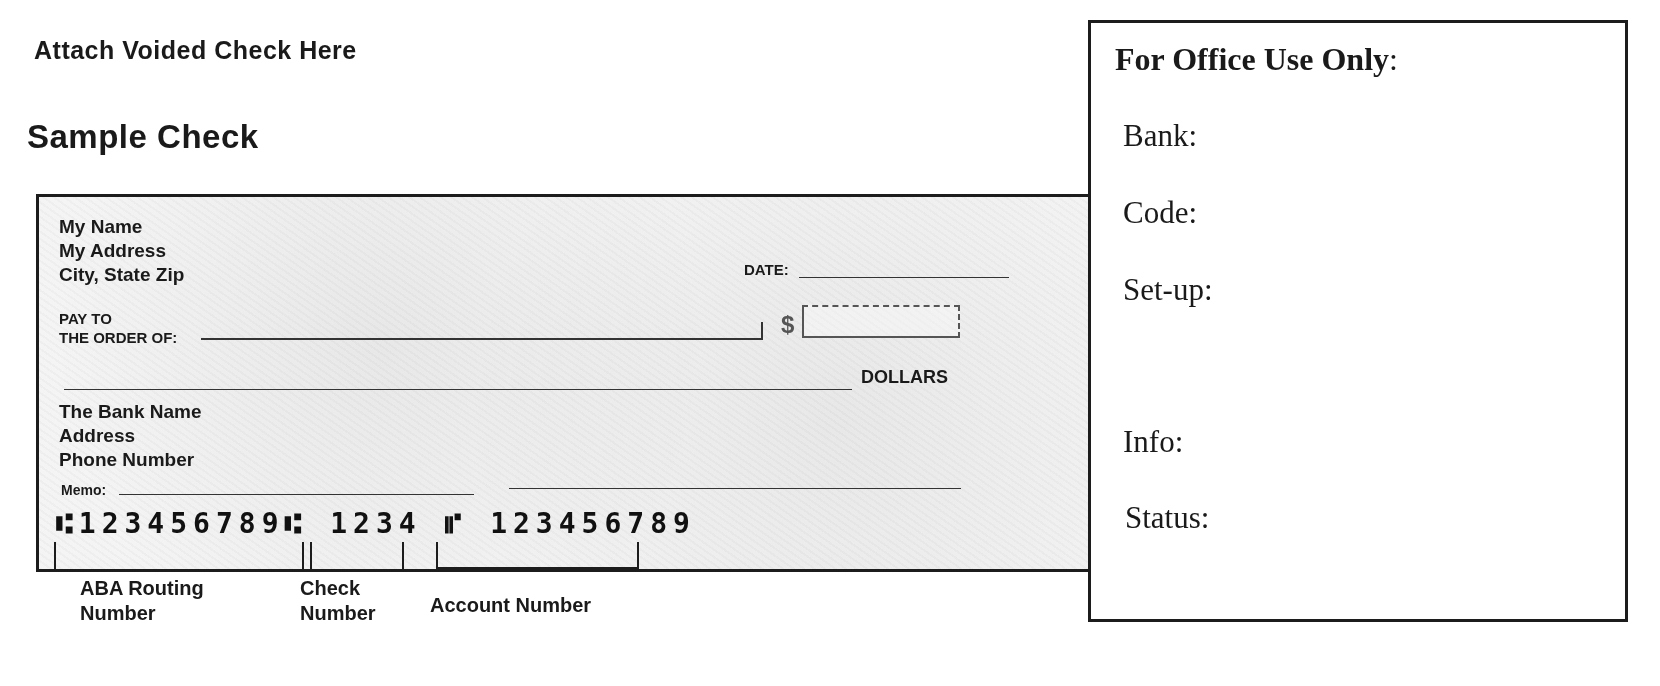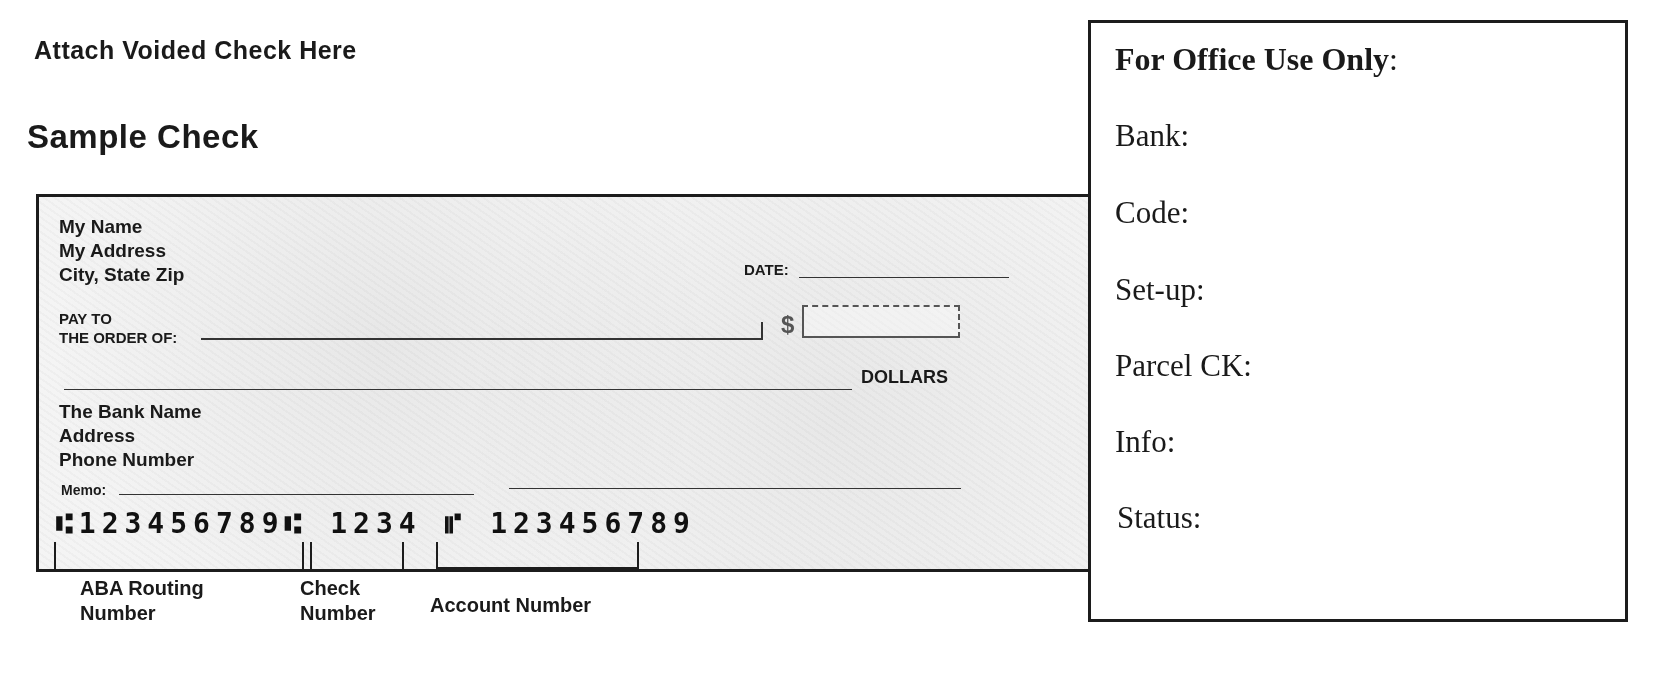--- a/index.html
+++ b/index.html
@@ -17,21 +17,21 @@
   .ck-text { font-weight:bold; font-size:19px; line-height:24px; }
   .ck-small { font-weight:bold; font-size:15px; line-height:19px; }
   .line { border-bottom:1.5px solid #333; height:0; }
   .micr { font-family:"DejaVu Sans Mono", monospace; font-weight:bold; font-size:28px; letter-spacing:6px; color:#111; }
   .bracket { border:2px solid #1c1c1c; border-top:none; }
   .lbl { font-size:20px; font-weight:bold; line-height:25px; }
 
   .office { left:1088px; top:20px; width:540px; height:602px; border:3px solid #1c1c1c; box-sizing:border-box; background:#fff; font-family:"Liberation Serif", serif; }
   .office-title { font-size:32px; font-weight:bold; }
   .office-title .colon { font-weight:normal; }
-  .office-field { font-size:31px; }
+  .office-field { font-size:31px;margin-left:8px; }
 </style>
 </head>
 <body>
 
 <div class="abs h-attach">Attach Voided Check Here</div>
 <div class="abs h-sample">Sample Check</div>
 
 <div class="abs check">
   <div class="abs ck-text" style="left:20px; top:18px;">
     <div>My Name</div>
@@ -86,16 +86,15 @@
   <div>Check</div>
   <div>Number</div>
 </div>
 <div class="abs lbl" style="left:430px; top:573px; width:220px;margin-top:20px;">Account Number</div>
 
 <div class="abs office">
   <div class="abs office-title" style="left:24px; top:18px;"><span>For Office Use Only</span><span class="colon">:</span></div>
   <div class="abs office-field" style="left:24px; top:95px;">Bank:</div>
   <div class="abs office-field" style="left:24px; top:172px;">Code:</div>
   <div class="abs office-field" style="left:24px; top:249px;">Set-up:</div>
-  <div class="abs office-field" style="left:24px; top:325px;">Parcel CK:</div>
   <div class="abs office-field" style="left:24px; top:401px;">Info:</div>
   <div class="abs office-field" style="left:26px; top:477px;">Status:</div>
 </div>
 
 </body></html>

